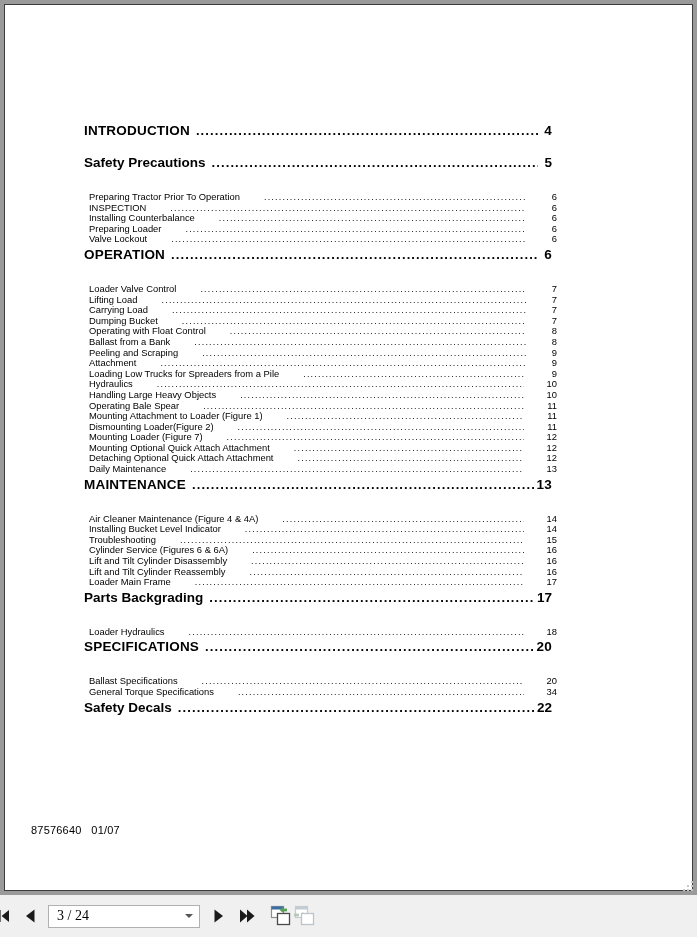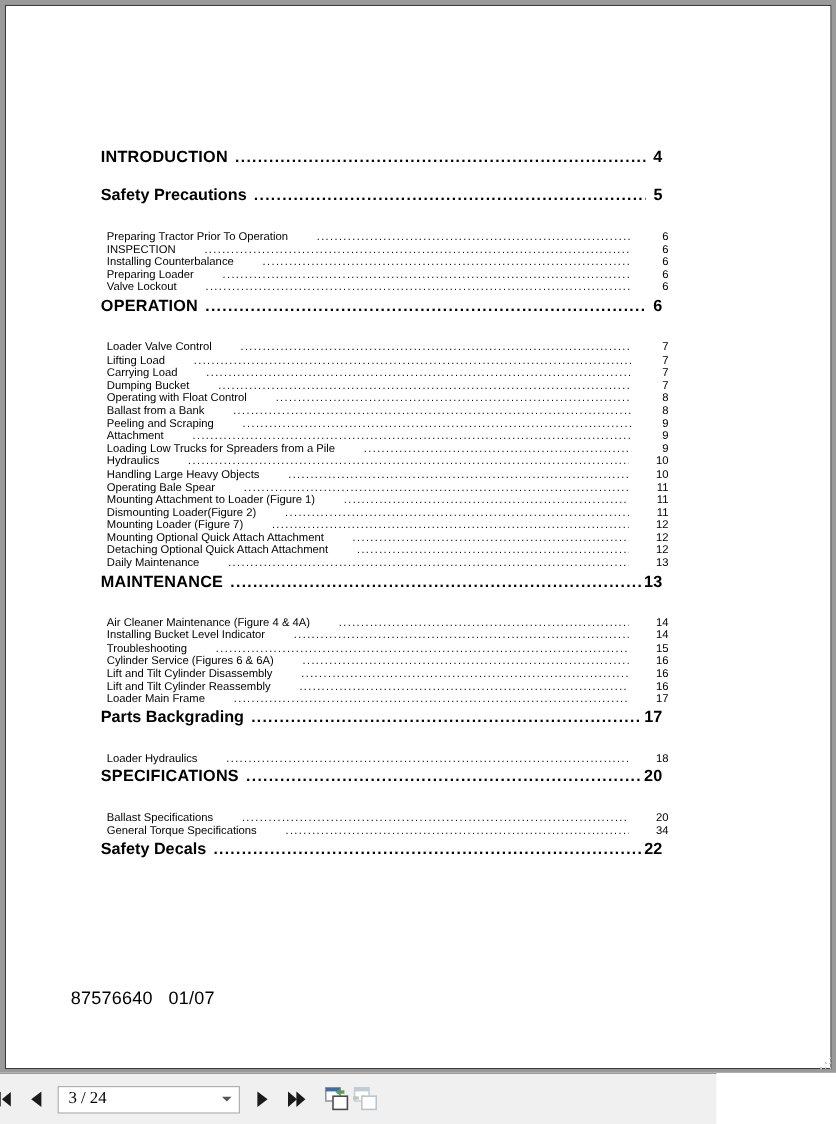--- a/index.html
+++ b/index.html
@@ -121,32 +121,32 @@
     gap: 20px;
   }
   .toc-row.sub .leader { font-size: 9px; letter-spacing: 1.2px; }
   .toc-row.sub .pg { min-width: 11px; font-size: 9.4px; padding-left: 3px; }
 
   .group { margin-bottom: 0; }
   .group-sub { padding-top: 4px; padding-bottom: 3px; }
 
   #doc-footer {
     position: absolute;
-    left: 54px; top: 819px;
-    font-size: 15px;
+    left: 26px; top: 819px;
+    font-size: 11px;
     color: #000;
     letter-spacing: 0.2px;
     white-space: pre;
   }
 
   
   #toolbar {
     position: absolute;
     left: 0; top: 894px;
-    width: 597px; height: 43px;
+    width: 697px; height: 43px;
     background: #f0f0f0;
     border-top: 1px solid #9a9a9a;
     display: flex;
     align-items: center;
     padding-left: 0px;
   }
 
   .tbtn {
     width: 26px; height: 26px;
     display: flex;

